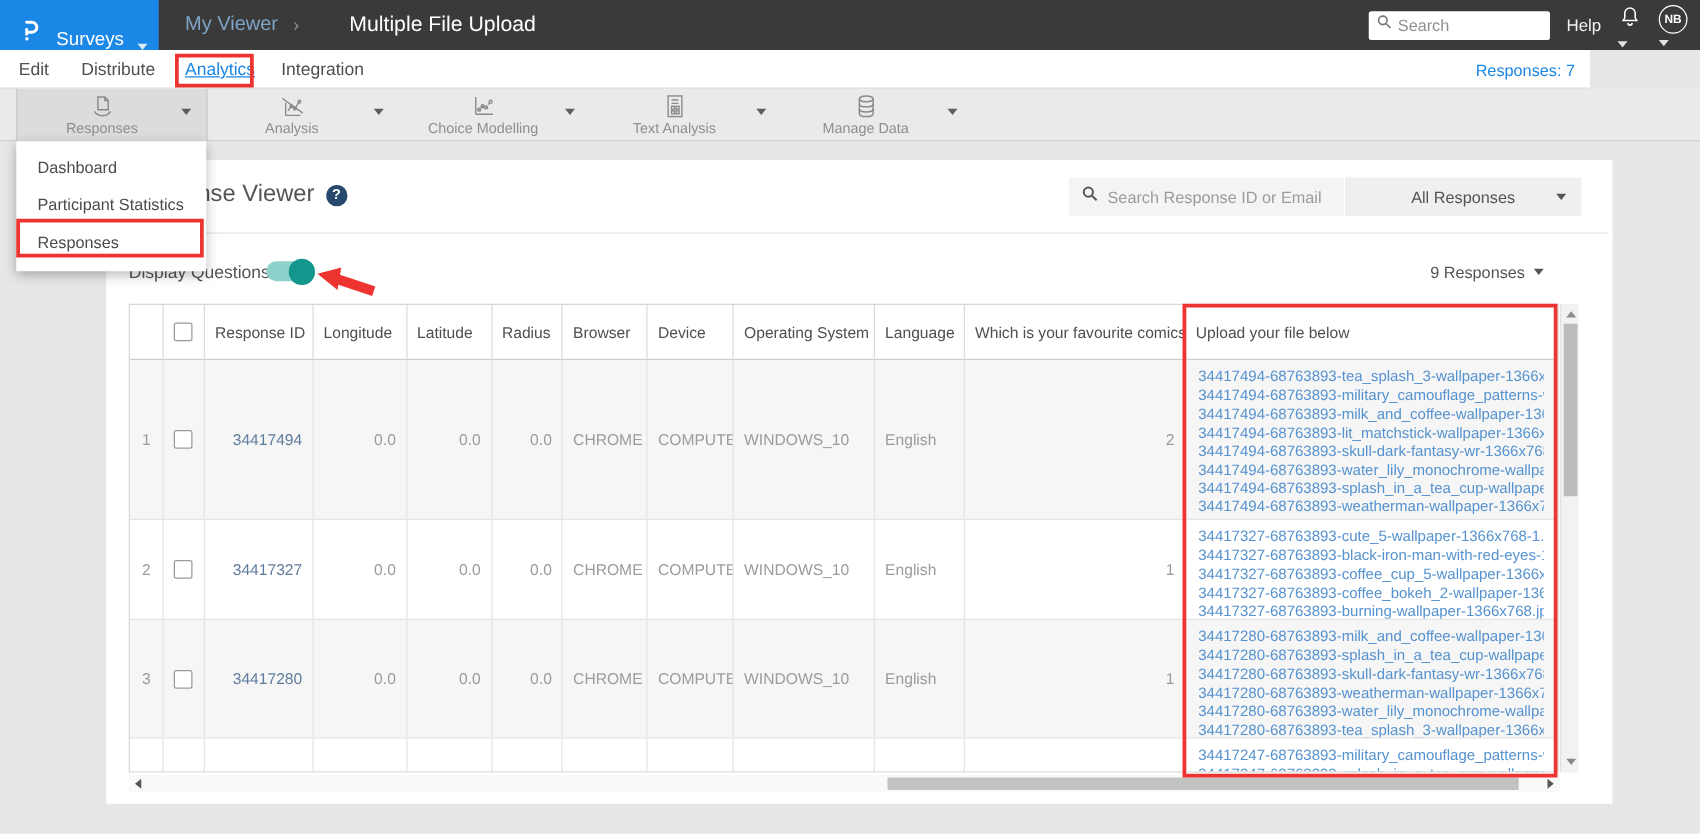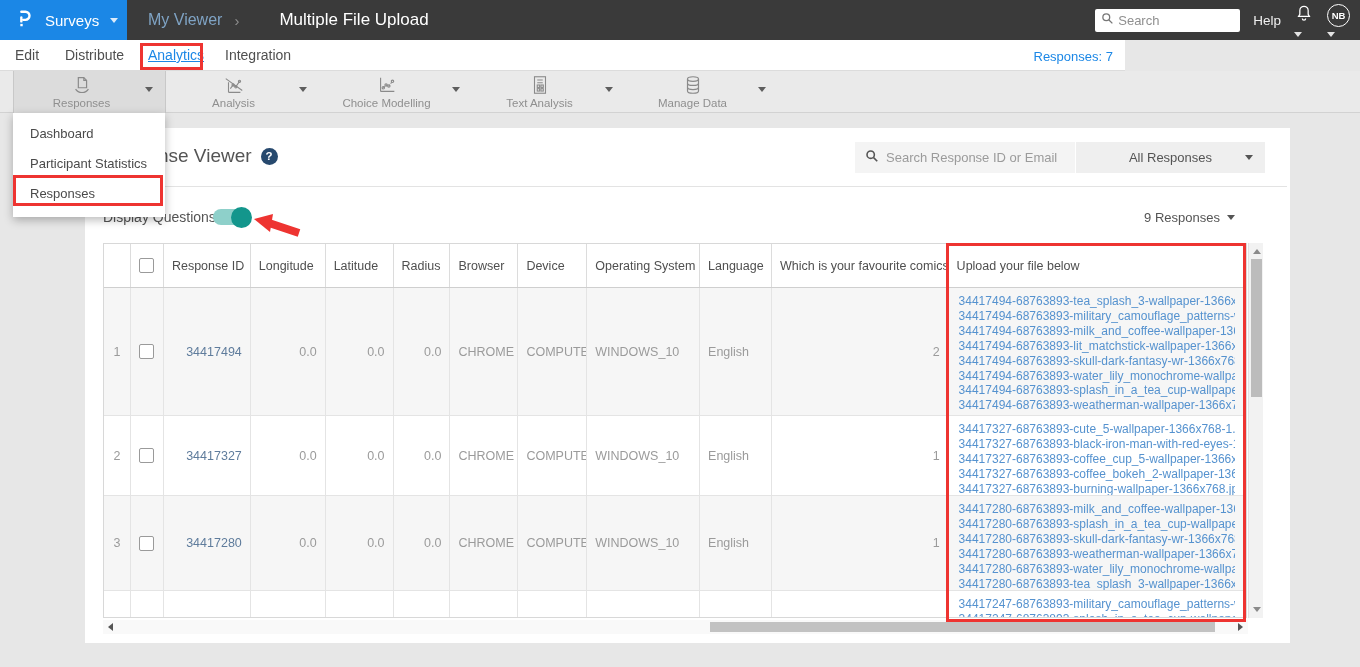--- a/index.html
+++ b/index.html
@@ -1,38 +1,38 @@
 <!DOCTYPE html>
 <html><head>
 <meta charset="utf-8">
 <style>
   * { box-sizing: border-box; margin: 0; padding: 0; }
   html,body { width:1360px; height:667px; overflow:hidden; }
   body { position:relative; background:#e7e7e7; font-family:"Liberation Sans", sans-serif; }
 
   
   .topbar { position:absolute; left:0; top:0; width:1360px; height:40px; background:#3a3a3a; z-index:10; }
-  .brand { position:absolute; left:0; top:0; width:127px; height:40px; background:#1b87e6; display:flex; align-items:center; padding:0 10px 0 14px; gap:9px; cursor:pointer; }
+  .brand { position:absolute; left:0; top:0; width:127px; height:40px; background:#1b87e6; display:flex; align-items:flex-end; padding:0 10px 0 14px; gap:9px; cursor:pointer; }
   .brand .lbl { color:#fff; font-size:15px; }
   .caret { width:0; height:0; border-left:4px solid transparent; border-right:4px solid transparent; border-top:5px solid currentColor; display:inline-block; }
   .brand .caret { color:#dcebfa; margin-left:2px; }
   .crumbs { position:absolute; left:148px; top:0; height:40px; display:flex; align-items:center; gap:12px; }
   .crumb-parent { color:#7fa3c4; font-size:16px; cursor:pointer; }
   .crumb-sep { color:#8f8f8f; font-size:15px; }
   .crumb-current { color:#fff; font-size:17px;margin-left:28px; }
   .top-right { position:absolute; right:10px; top:0; height:40px; display:flex; align-items:center; gap:13px; }
   .top-search { width:145px; height:23px; background:#fff; border:none; border-radius:2px; display:flex; align-items:center; padding:0 6px; gap:4px; color:#777; }
   .top-search input { border:none; outline:none; width:115px; font-size:13px; color:#555; background:transparent; font-family:"Liberation Sans",sans-serif; }
   .top-search input::placeholder { color:#8f8f8f; }
   .help-lbl { color:#f0f0f0; font-size:13.5px; cursor:pointer; }
   .bell-wrap, .avatar-wrap { display:flex; gap:5px; cursor:pointer; color:#e3e3e3;flex-direction:column; }
   .avatar { width:23px; height:23px; border:1.5px solid #fff; border-radius:50%; color:#fff; font-size:9.5px; font-weight:bold; display:flex; align-items:center; justify-content:center; }
 
   
-  .navbar { position:absolute; left:0; top:40px; width:1125px; height:31px; background:#fff; border-bottom:1px solid #dcdcdc; z-index:9; }
+  .navbar { position:absolute; left:0; top:40px; width:1272px; height:31px; background:#fff; border-bottom:1px solid #dcdcdc; z-index:9; }
   .nav-item { position:absolute; top:7px; font-size:14px; color:#4f4f4f; cursor:pointer; }
   .nav-item.active { color:#1b87e6; text-decoration:underline; }
   .responses-count { position:absolute; right:12px; top:9px; font-size:13px; color:#1b87e6; }
 
   
   .toolbar { position:absolute; left:0; top:71px; width:1360px; height:42px; background:#eaeaea; border-bottom:1px solid #d2d2d2; display:flex; padding-left:13px; z-index:8; }
   .tool-tab { position:relative; width:153px; height:42px; cursor:pointer; }
   .tool-tab.active { background:#dcdcdc; border-left:1px solid #c8c8c8; border-right:1px solid #c8c8c8; }
   .tool-center { position:absolute; left:0; top:3px; width:135px; display:flex; flex-direction:column; align-items:center; }
   .tool-icon { height:22px; }

